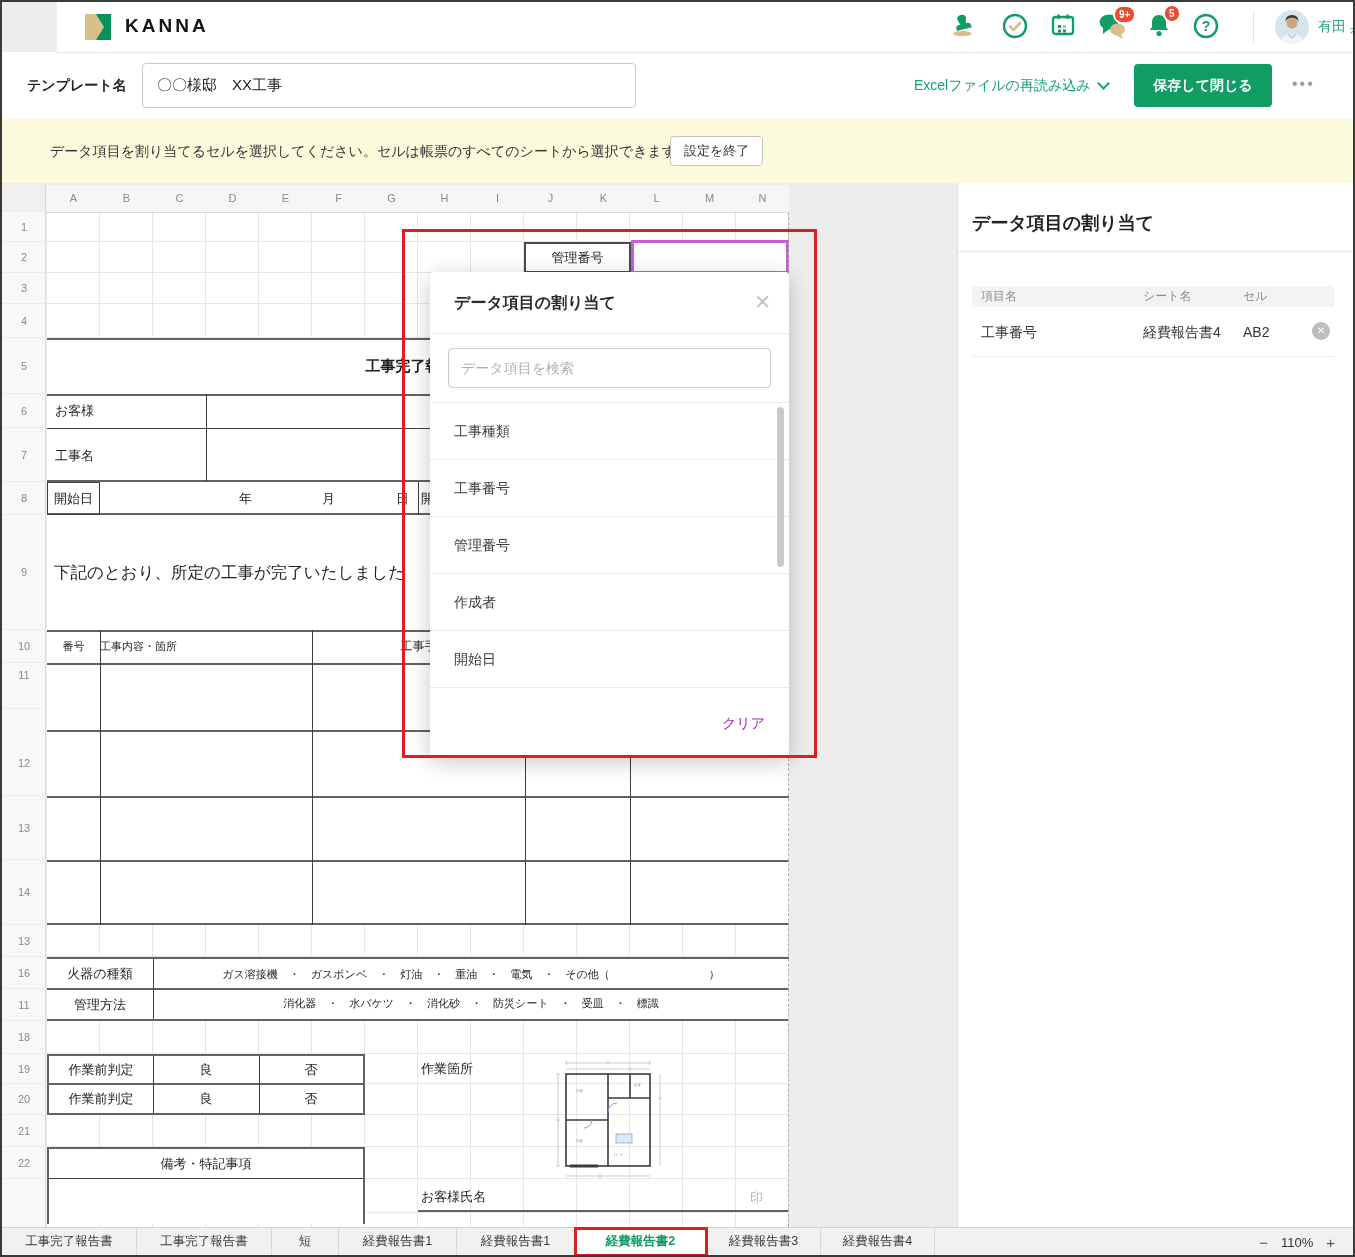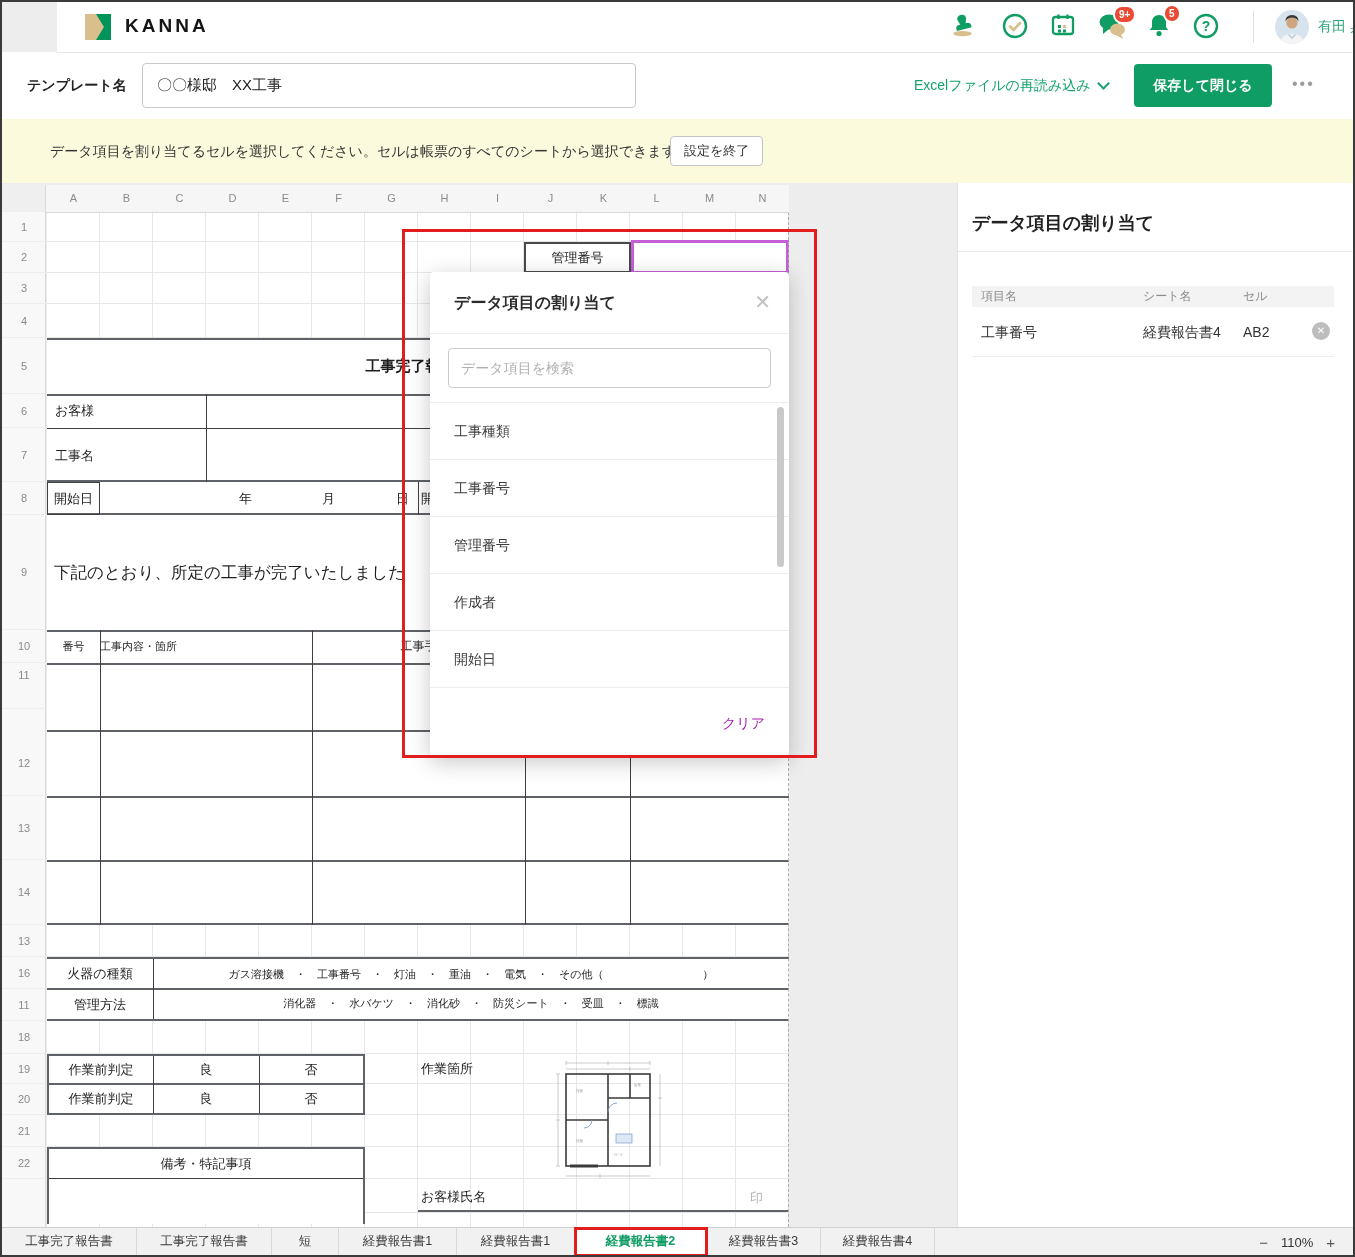--- a/index.html
+++ b/index.html
@@ -272,21 +272,21 @@
     <div class="tn" style="left:583px;top:33px;width:1px;height:262px;"></div>
     <div class="st" style="left:0;top:0;width:53px;height:33px;line-height:33px;text-align:center;font-size:11px;">番号</div>
     <div class="st" style="left:53px;top:0;width:212px;height:33px;line-height:33px;text-align:left;font-size:11px;">工事内容・箇所</div>
     <div class="st" style="left:265px;top:0;width:213px;height:33px;line-height:33px;text-align:center;font-size:12px;">工事手</div>
   </div>
 
   <div class="wbox" style="left:45px;top:955px;width:742px;height:64px;border-top:2px solid #5f6368;border-bottom:2px solid #5f6368;">
     <div class="tl" style="left:0;top:29px;width:742px;height:2px;"></div>
     <div class="tn" style="left:106px;top:0;width:1px;height:60px;"></div>
     <div class="st" style="left:0;top:0;width:106px;height:30px;line-height:30px;text-align:center;font-size:13px;">火器の種類</div>
-    <div class="st" style="left:106px;top:0;width:636px;height:30px;line-height:30px;text-align:center;font-size:11px;">ガス溶接機　・　工事番号　・　灯油　・　重油　・　電気　・　その他（　　　　　　　　　）</div>
+    <div class="st" style="left:106px;top:0;width:636px;height:30px;line-height:30px;text-align:center;font-size:11px;">ガス溶接機　・　ガスボンベ　・　灯油　・　重油　・　電気　・　その他（　　　　　　　　　）</div>
     <div class="st" style="left:0;top:31px;width:106px;height:29px;line-height:29px;text-align:center;font-size:13px;">管理方法</div>
     <div class="st" style="left:106px;top:31px;width:636px;height:36px;line-height:29px;text-align:center;font-size:11px;font-family:Liberation Mono, monospace;">消化器　・　水バケツ　・　消化砂　・　防災シート　・　受皿　・　標識</div>
   </div>
 
   <div class="wbox" style="left:45px;top:1052px;width:318px;height:61px;border:2px solid #5f6368;">
     <div class="tl" style="left:0;top:27px;width:314px;height:2px;"></div>
     <div class="tn" style="left:104px;top:0;width:1px;height:57px;"></div>
     <div class="tn" style="left:210px;top:0;width:1px;height:57px;"></div>
     <div class="st" style="left:0;top:0;width:104px;height:28px;line-height:28px;text-align:center;font-size:13px;">作業前判定</div>
     <div class="st" style="left:104px;top:0;width:106px;height:28px;line-height:28px;text-align:center;font-size:13px;">良</div>

